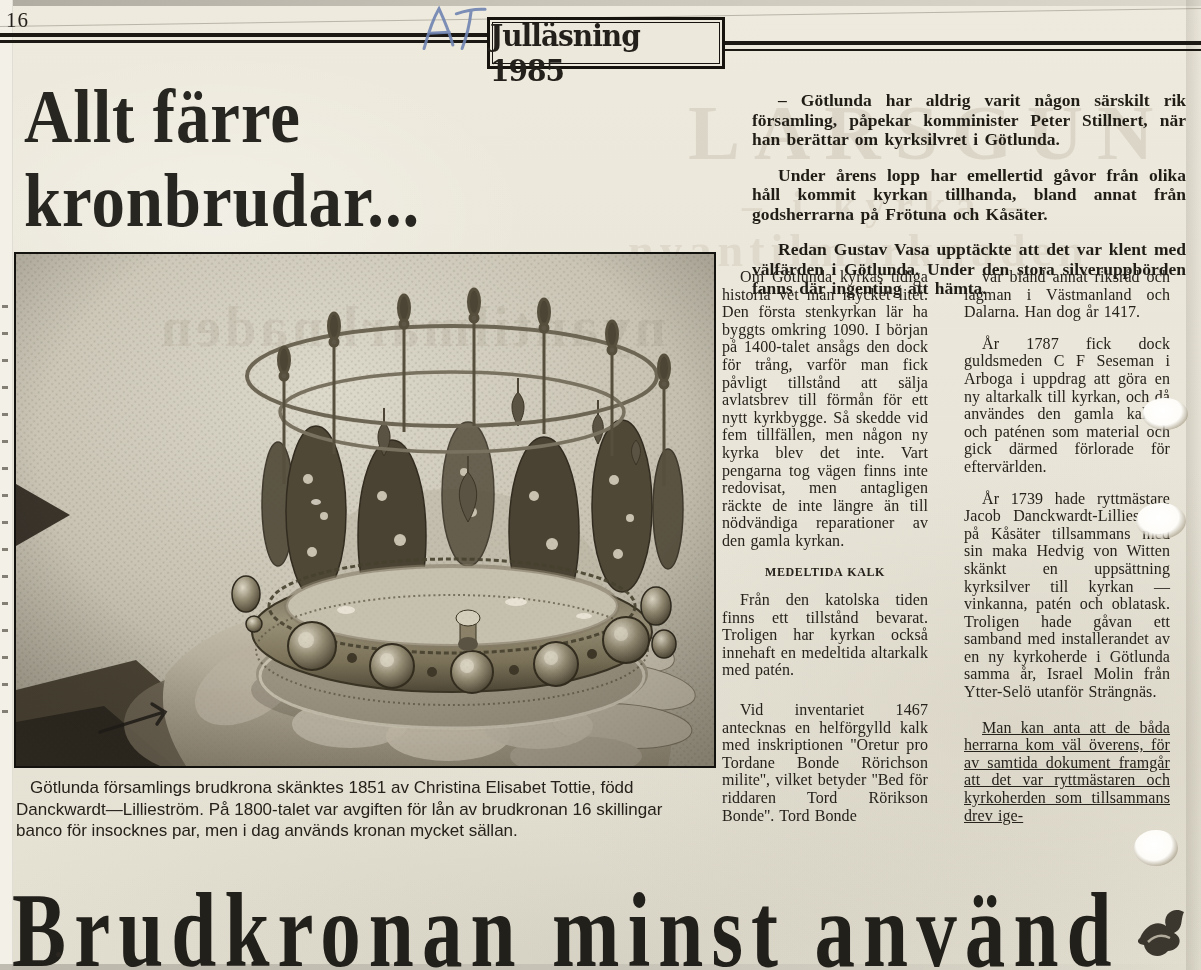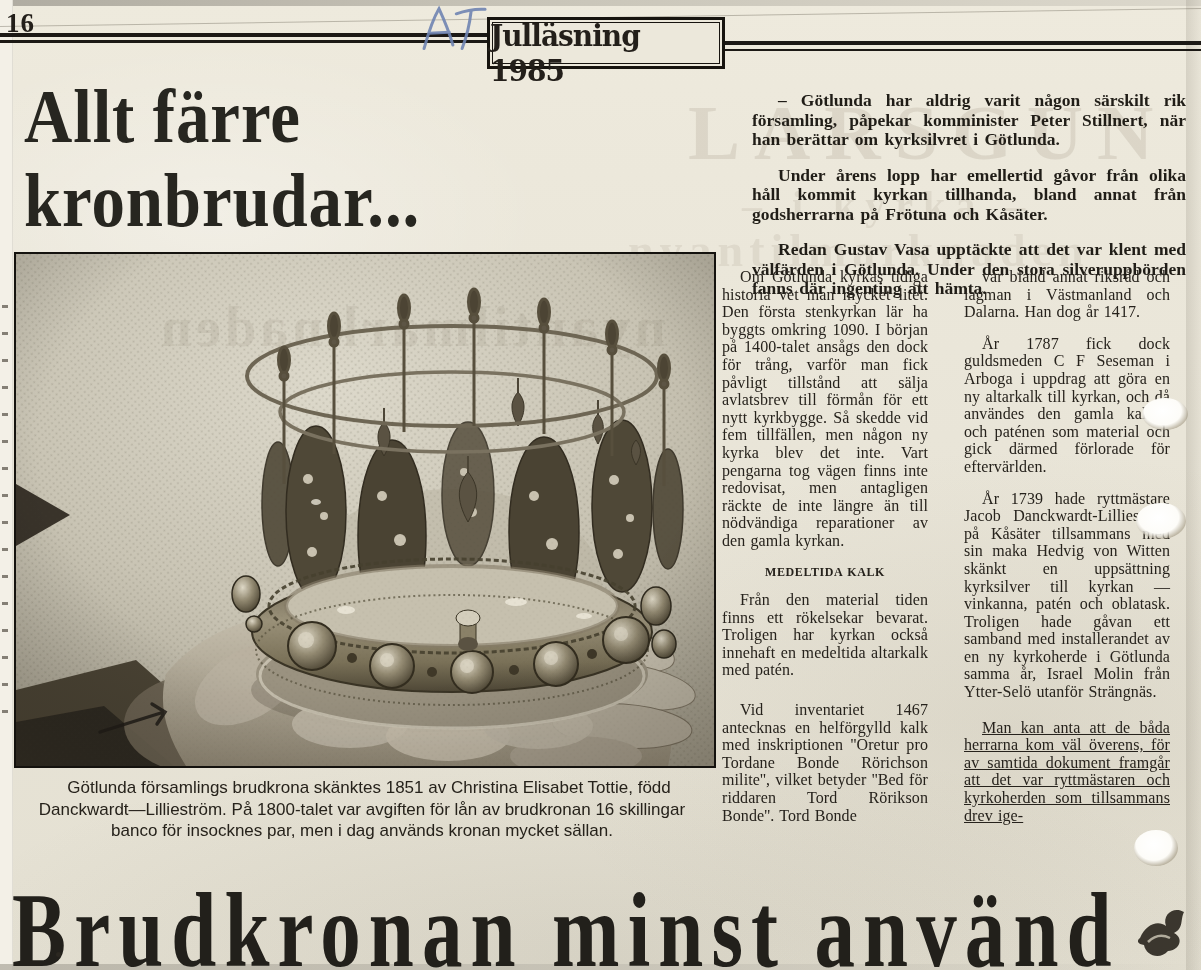--- a/index.html
+++ b/index.html
@@ -19,21 +19,21 @@
     border-right:1px solid rgba(60,55,45,.10);}
   .bottom-edge{position:absolute;left:0;bottom:0;width:1201px;height:6px;
     background:linear-gradient(90deg,#aaa69a 0%,#c6c2b6 60%,transparent 100%);opacity:.7;}
   .right-fold{position:absolute;left:1186px;top:0;width:15px;height:970px;
     background:linear-gradient(90deg,rgba(130,124,110,.22),rgba(190,185,172,.10));}
   .crease{position:absolute;left:-5px;top:26px;width:1215px;height:1px;
     background:rgba(100,95,82,.38);transform:rotate(-0.85deg);transform-origin:0 0;}
   .edge-ticks{position:absolute;left:2px;top:305px;width:6px;height:430px;opacity:.75;
     background:repeating-linear-gradient(180deg, rgba(58,52,42,.8) 0 3px, transparent 3px 27px);}
   
-  .pagenum{position:absolute;left:6px;top:8px;font-size:27px;font-weight:bold;letter-spacing:1px;}
+  .pagenum{position:absolute;left:6px;top:8px;font-size:21px;font-weight:normal;letter-spacing:1px;}
   .rule-l1{position:absolute;left:0;top:33px;width:487px;height:4px;background:#1c1915;}
   .rule-l2{position:absolute;left:0;top:40px;width:487px;height:3px;background:#1c1915;}
   .rule-r1{position:absolute;left:719px;top:41px;width:482px;height:4px;background:#1c1915;}
   .rule-r2{position:absolute;left:719px;top:49px;width:482px;height:2px;background:#1c1915;}
   .masthead{position:absolute;left:487px;top:17px;width:232px;height:46px;
     border:3px solid #17140f;background:#ece8db;
     box-shadow:inset 0 0 0 2px #ece8db, inset 0 0 0 3px #17140f;
     display:flex;align-items:flex-start;justify-content:center;}
   .masthead span{font-family:"DejaVu Serif",serif;font-weight:bold;font-size:28px;
     letter-spacing:-1px;transform:scaleY(1.06);}
@@ -54,21 +54,21 @@
   .intro{position:absolute;left:752px;top:75px;width:434px;z-index:2;
     font-weight:bold;font-size:17.5px;line-height:19.5px;text-align:justify;
     word-spacing:2px;color:#201d17;}
   .intro p{margin:16px 0 9px 0;text-indent:26px;}
   
   .photo{position:absolute;left:14px;top:252px;width:698px;height:512px;
     border:2px solid #14120e;background:#c8c4b6;z-index:2;}
   .caption{position:absolute;left:16px;top:777px;width:692px;z-index:2;
     font-family:"Liberation Sans",sans-serif;font-size:17px;line-height:21.5px;
     color:#26221b;}
-  .caption p{margin:0;text-indent:14px;text-align:center;}
+  .caption p{margin:0;text-indent:14px;}
   
   .columns{position:absolute;left:722px;top:268px;width:448px;display:flex;gap:36px;z-index:2;}
   .col{width:206px;font-size:16px;line-height:17.6px;text-align:justify;
     letter-spacing:.1px;word-spacing:1px;hyphens:auto;color:#26221c;}
   .col p{margin:0;text-indent:18px;}
   .col p + p{margin-top:14px;}
   .col .nogap{margin-top:18px;text-decoration:underline;}
   .col h4{margin:14px 0 10px 0;font-size:12px;text-align:center;letter-spacing:.6px;}
   .col .gap-lg{margin-top:22px;}
   
@@ -318,21 +318,21 @@
   </svg>
 
   <div class="caption">
     <p>Götlunda församlings brudkrona skänktes 1851 av Christina Elisabet Tottie, född Danckwardt—Lillieström. På 1800-talet var avgiften för lån av brudkronan 16 skillingar banco för insocknes par, men i dag används kronan mycket sällan.</p>
   </div>
 
   <div class="columns">
     <div class="col">
       <p>Om Götlunda kyrkas tidiga historia vet man mycket litet. Den första stenkyrkan lär ha byggts omkring 1090. I början på 1400-talet ansågs den dock för trång, varför man fick påvligt tillstånd att sälja avlatsbrev till förmån för ett nytt kyrkbygge. Så skedde vid fem tillfällen, men någon ny kyrka blev det inte. Vart pengarna tog vägen finns inte redovisat, men antagligen räckte de inte längre än till nödvändiga reparationer av den gamla kyrkan.</p>
       <h4>MEDELTIDA KALK</h4>
-      <p>Från den material tiden finns ett rökelsekar bevarat. Troligen har kyrkan också innehaft en medeltida altarkalk med patén.</p>
+      <p>Från den katolska tiden finns ett tillstånd bevarat. Troligen har kyrkan också innehaft en medeltida altarkalk med patén.</p>
       <p class="gap-lg">Vid inventariet 1467 antecknas en helförgylld kalk med inskriptionen ''Oretur pro Tordane Bonde Rörichson milite'', vilket betyder ''Bed för riddaren Tord Rörikson Bonde''. Tord Bonde</p>
     </div>
     <div class="col">
       <p>var bland annat riksråd och lagman i Västmanland och Dalarna. Han dog år 1417.</p>
       <p>År 1787 fick dock guldsmeden C F Seseman i Arboga i uppdrag att göra en ny altarkalk till kyrkan, och då användes den gamla kalken och paténen som material och gick därmed förlorade för eftervärlden.</p>
       <p>År 1739 hade ryttmästare Jacob Danckwardt-Lillieström på Kåsäter tillsammans med sin maka Hedvig von Witten skänkt en uppsättning kyrksilver till kyrkan — vinkanna, patén och oblatask. Troligen hade gåvan ett samband med installerandet av en ny kyrkoherde i Götlunda samma år, Israel Molin från Ytter-Selö utanför Strängnäs.</p>
       <p class="nogap">Man kan anta att de båda herrarna kom väl överens, för av samtida dokument framgår att det var ryttmästaren och kyrkoherden som tillsammans drev ige-</p>
     </div>
   </div>
 

